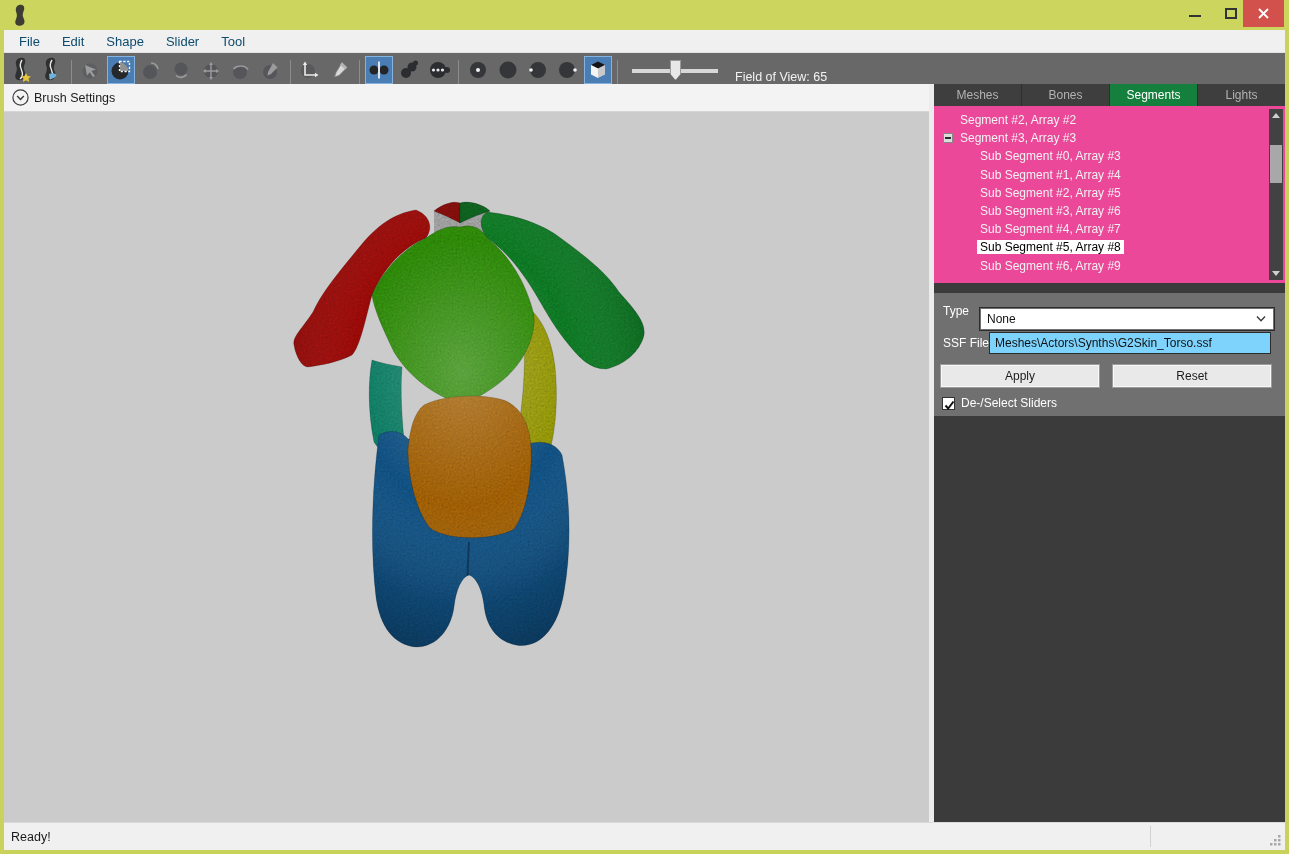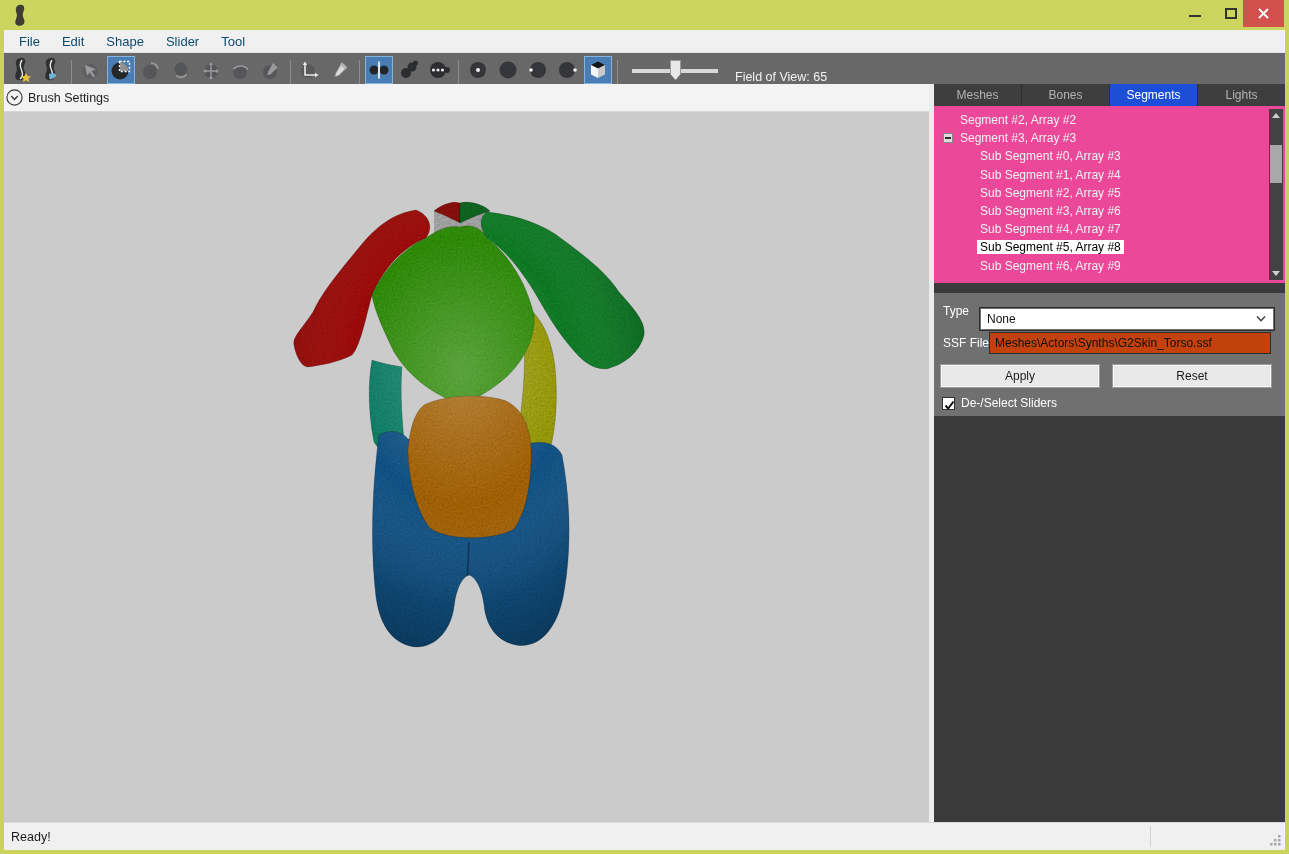--- a/index.html
+++ b/index.html
@@ -32,33 +32,33 @@
   .fov-slider { width:86px; height:28px; position:relative; margin-left:10px; flex:0 0 auto; }
   .fov-track { position:absolute; left:0; right:0; top:13px; height:4px; background:#d8d8d8; }
   .fov-thumb { position:absolute; left:38px; top:4px; width:11px; height:20px; background:#e8e8e8;
     border:1px solid #9a9a9a; clip-path:polygon(0 0,100% 0,100% 68%,50% 100%,0 68%); }
   .fov-label { color:#f2f2f2; font-size:12.5px; margin-left:17px; white-space:nowrap; }
 
   
   .main { position:absolute; left:4px; right:4px; top:84px; height:738px; display:flex; }
   .workspace { width:925px; display:flex; flex-direction:column; }
   .brushbar { height:28px; background:#f3f3f3; border-bottom:1px solid #d6d6d6;
-    display:flex; align-items:center; padding-left:2px; }
+    display:flex; align-items:center; padding-left:8px; }
   .brushbar span { font-size:12.5px; color:#1c1c1c; margin-left:5px; }
   .viewport { flex:1; background:#cbcbcb; position:relative; overflow:hidden; }
   .model-svg { position:absolute; left:280px; top:85px; }
   .sash { width:5px; background:#ececec; cursor:col-resize; }
 
   
   .rightpanel { flex:1; background:#3b3b3b; display:flex; flex-direction:column; }
   .tabbar { height:22px; display:flex; }
   .tab { flex:1; font-size:12px; color:#b2b2b2; background:#3e3e3e; border-right:1px solid #2e2e2e;
     display:flex; align-items:center; justify-content:center; cursor:pointer; }
   .tab:last-child { border-right:none; }
-  .tab.active { background:#1d4ed8; color:#ffffff;text-align:center; }
+  .tab.active { background:#15803d; color:#ffffff;text-align:center; }
   .tree { height:177px; position:relative; background:#ec4899; padding-top:5px; overflow:hidden; }
   .tree-item { height:18.2px; font-size:12px; color:#f2f2f2; display:flex; align-items:center; cursor:default; position:relative; }
   .tree-item .lbl { padding:0 3px; white-space:nowrap; }
   .tree-item.lvl1 .lbl { margin-left:23px; }
   .tree-item.lvl2 .lbl { margin-left:43px; }
   .tree-item.selected .lbl { background:#ffffff; color:#000; }
   .expander { position:absolute; left:9px; top:4px; width:10px; height:10px; background:#dcdcdc;
     border:1px solid #888; }
   .expander::after { content:""; position:absolute; left:1px; top:3px; width:6px; height:2px; background:#2b2b2b; }
   .tree-scroll { position:absolute; right:2px; top:3px; bottom:3px; width:14px; background:#424242; }
@@ -66,21 +66,21 @@
   .ts-up { top:0; } .ts-down { bottom:0; }
   .tri-up { width:0; height:0; border-left:4px solid transparent; border-right:4px solid transparent; border-bottom:5px solid #cfcfcf; }
   .tri-down { width:0; height:0; border-left:4px solid transparent; border-right:4px solid transparent; border-top:5px solid #cfcfcf; }
   .ts-thumb { position:absolute; left:1px; right:1px; top:36px; height:38px; background:#a8a8a8; }
   .panel-gap { height:10px; background:#3b3b3b; }
   .props { height:123px; background:#707070; position:relative; }
   .plabel { position:absolute; font-size:12px; color:#ffffff; }
   .combo { position:absolute; left:46px; right:11px; top:15px; height:22px; background:#ffffff;
     border:1px solid #707070; outline:1px solid #2c2c2c; display:flex; align-items:center; cursor:pointer; }
   .combo .val { font-size:12px; color:#111; margin-left:6px; flex:1; }
-  .ssf-input { position:absolute; left:55px; right:14px; top:39px; height:22px; background:#c2410c;
+  .ssf-input { position:absolute; left:55px; right:14px; top:39px; height:22px; background:#7dd3fc;
     border:1px solid #2c2c2c; font-size:12px; color:#111; padding:0 5px; font-family:"Liberation Sans",sans-serif; }
   .pbtn { position:absolute; top:71px; width:160px; height:24px; background:#e9e9e9; border:1px solid #9c9c9c;
     box-shadow:inset 0 0 0 1px #f8f8f8; font-size:12px; color:#1c1c1c;
     display:flex; align-items:center; justify-content:center; cursor:pointer; }
   .pbtn.apply { left:6px; } .pbtn.reset { left:178px; }
   .chk-row { position:absolute; left:8px; top:103px; display:flex; align-items:center; cursor:pointer; }
   .chk-box { width:13px; height:13px; background:#fff; border:1px solid #333; position:relative; }
   .chk-row span { font-size:12px; color:#ffffff; margin-left:6px; }
   .panel-rest { flex:1; background:#3b3b3b; }
 

